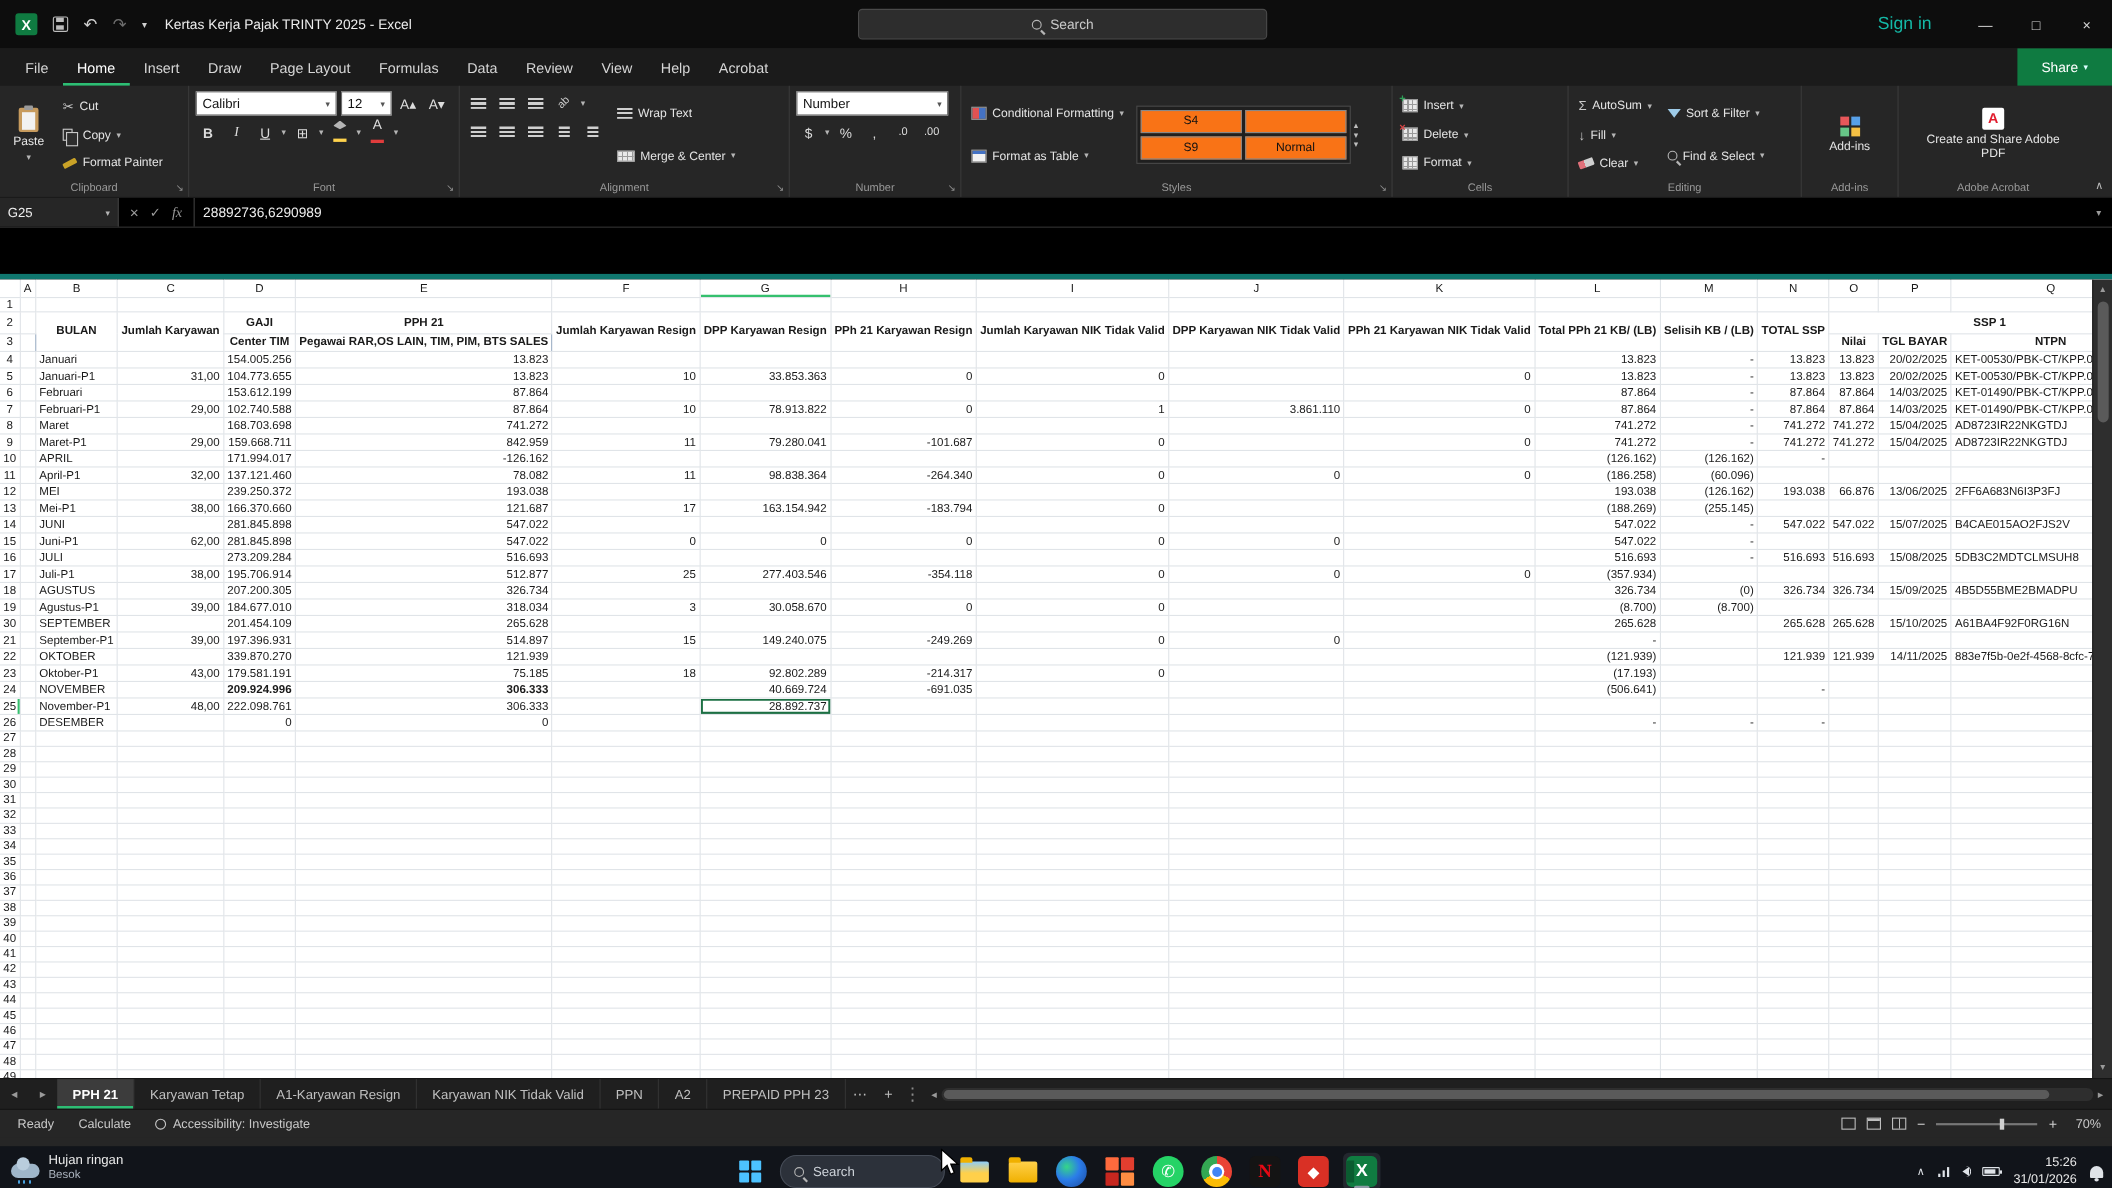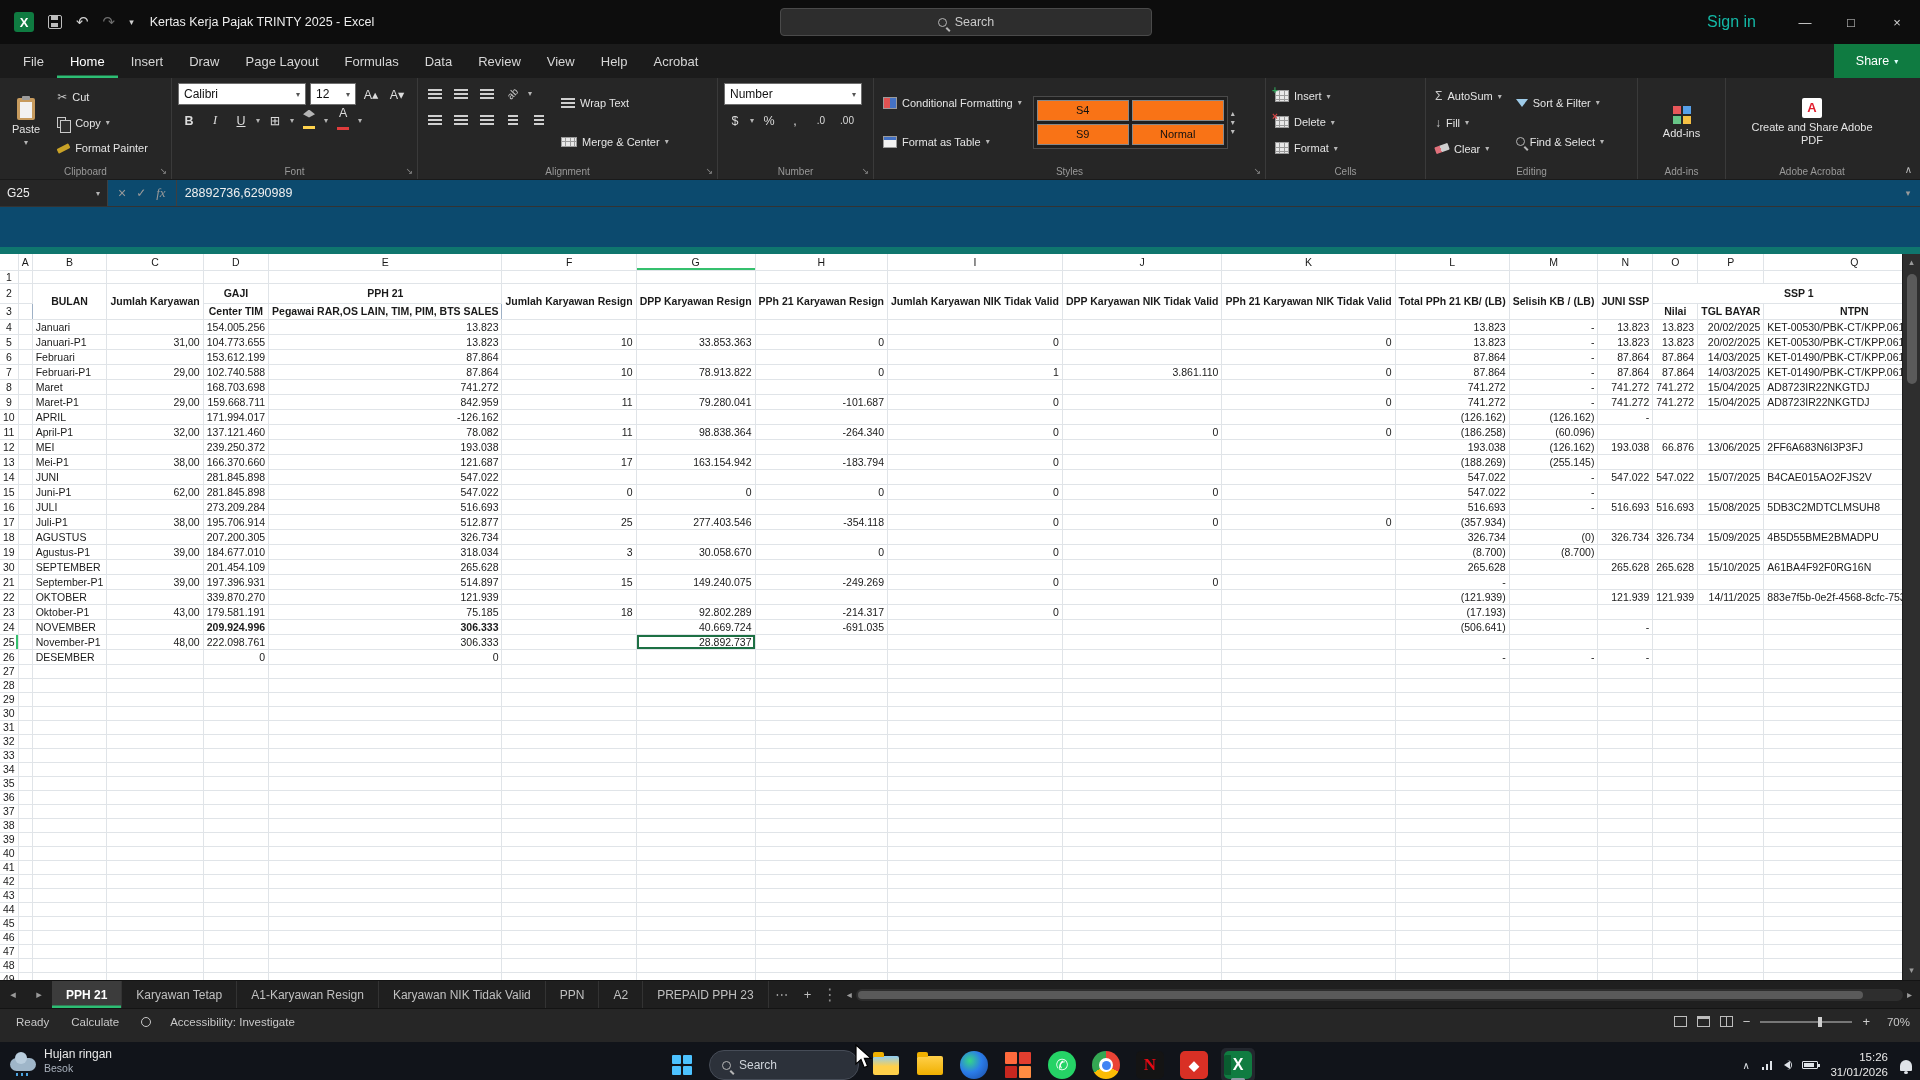--- a/index.html
+++ b/index.html
@@ -65,21 +65,21 @@
 .sg-arrows{display:flex;flex-direction:column;justify-content:space-between;padding:2px 0 2px 3px;color:#bdbdbd;font-size:8px}
 .ic-eraser{display:inline-block;width:14px;height:7px;transform:rotate(-20deg);background:linear-gradient(90deg,#e0707a 40%,#cfcfcf 40%);border-radius:1px}
 .ic-funnel{display:inline-block;width:0;height:0;border-left:6px solid transparent;border-right:6px solid transparent;border-top:8px solid #9ecbe8}
 .ic-addins{display:grid;grid-template-columns:8px 8px;grid-auto-rows:8px;gap:2px}
 .ic-addins i{background:#57a0e8}.ic-addins i:nth-child(1){background:#e8575a}.ic-addins i:nth-child(3){background:#67c587}.ic-addins i:nth-child(4){background:#f5c044}
 .ic-adobe{width:20px;height:20px;background:#fff;color:#e11d2e;font-weight:bold;font-size:13px;display:flex;align-items:center;justify-content:center;border-radius:2px}
 .ribbon-collapse{position:absolute;right:8px;bottom:4px;color:#bdbdbd;font-size:10px}
 .twoline{width:128px;line-height:1.15}
 
 
-.formulabar{position:absolute;top:180px;left:0;right:0;height:74px;background:#0c4a6e;border-bottom:7px solid #0f766e}
+.formulabar{position:absolute;top:180px;left:0;right:0;height:74px;background:#000000;border-bottom:5px solid #0f766e}
 .fb-top{display:flex;align-items:stretch;height:27px;border-bottom:1px solid #333}
 .namebox{width:108px;background:#262626;border-right:1px solid #3f3f3f;color:#eee;font-size:12px;display:flex;align-items:center;justify-content:space-between;padding:0 7px}
 .fb-btns{display:flex;align-items:center;gap:10px;padding:0 10px;border-right:1px solid #3f3f3f;color:#9a9a9a}
 .fbx{font-size:14px}.fbc{font-size:12px}.fbfx{font-family:"Liberation Serif",serif;font-style:italic;font-size:13px}
 .fb-input{flex:1;color:#efefef;font-size:12.5px;display:flex;align-items:center;padding:0 8px;font-family:"Liberation Sans",sans-serif}
 .fb-expand{width:24px;display:flex;align-items:center;justify-content:center;color:#9a9a9a;font-size:9px}
 
 
 .gridwrap{position:absolute;top:254px;left:0;width:1920px;height:726px;background:#9e9e9e;overflow:hidden}
 #sheet-table{border-collapse:collapse;table-layout:fixed;background:#fff}
@@ -107,21 +107,21 @@
 .stab.active{background:#3c3c3c;color:#fff;font-weight:bold;box-shadow:inset 0 -2.5px 0 #2dbe74}
 .tmore,.tadd{width:26px;display:flex;align-items:center;justify-content:center;font-size:13px;color:#bdbdbd}
 .tdots{width:18px;display:flex;align-items:center;justify-content:center;color:#8a8a8a}
 .hscroll{flex:1;display:flex;align-items:center;gap:4px;padding:0 8px}
 .hs-a{color:#9a9a9a;font-size:10px}
 .hs-track{flex:1;height:12px;background:#2e2e2e;border-radius:6px;position:relative}
 .hs-thumb{position:absolute;left:2px;top:2px;bottom:2px;width:96%;background:#5a5a5a;border-radius:4px}
 
 
 .statusbar{position:absolute;top:1008px;left:0;right:0;height:26px;background:#262626;display:flex;align-items:center;color:#c8c8c8;font-size:11.5px;gap:22px;padding-left:16px;border-top:1px solid #141414}
-.axs{display:flex;align-items:center;gap:19px}
+.axs{display:flex;align-items:center;gap:6px}
 .axs-ic{width:10px;height:10px;border:1.5px solid #c8c8c8;border-radius:50%;display:inline-block}
 .sb-right{position:absolute;right:10px;display:flex;align-items:center;gap:10px}
 .vw{width:13px;height:11px;border:1px solid #bdbdbd;display:inline-block}
 .vw.p2{background:linear-gradient(180deg,#bdbdbd 25%,transparent 25%)}
 .vw.p3{background:linear-gradient(90deg,transparent 45%,#bdbdbd 45% 55%,transparent 55%)}
 .zoomtrack{width:92px;height:2px;background:#777;position:relative}
 .zoomthumb{position:absolute;left:58px;top:-4px;width:4px;height:10px;background:#cfcfcf}
 .zpm{font-size:13px;color:#cfcfcf}
 .zoomval{min-width:30px;text-align:right}
 
@@ -561,21 +561,21 @@
             <td class="th">GAJI</td>
             <td class="th">PPH 21</td>
             <td class="th" rowspan="2">Jumlah Karyawan Resign</td>
             <td class="th" rowspan="2">DPP Karyawan Resign</td>
             <td class="th" rowspan="2">PPh 21 Karyawan Resign</td>
             <td class="th" rowspan="2">Jumlah Karyawan NIK Tidak Valid</td>
             <td class="th" rowspan="2">DPP Karyawan NIK Tidak Valid</td>
             <td class="th" rowspan="2">PPh 21 Karyawan NIK Tidak Valid</td>
             <td class="th" rowspan="2">Total PPh 21 KB/ (LB)</td>
             <td class="th" rowspan="2">Selisih KB / (LB)</td>
-            <td class="th" rowspan="2">JUNI SSP</td>
+            <td class="th" rowspan="2">TOTAL SSP</td>
             <td class="th" colspan="3">SSP 1</td>
           </tr>
           <tr style="height:16px">
             <td class="rh">3</td>
             <td class="c"></td>
             <td class="th">Center TIM</td>
             <td class="th">Pegawai RAR,OS LAIN, TIM, PIM, BTS SALES</td>
             <td class="th">Nilai</td>
             <td class="th">TGL BAYAR</td>
             <td class="th">NTPN</td>

